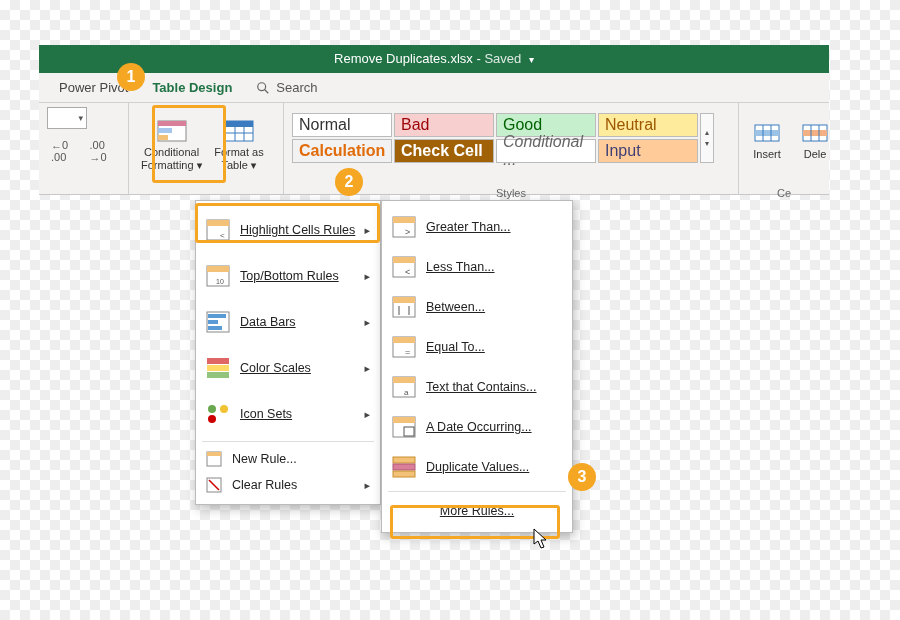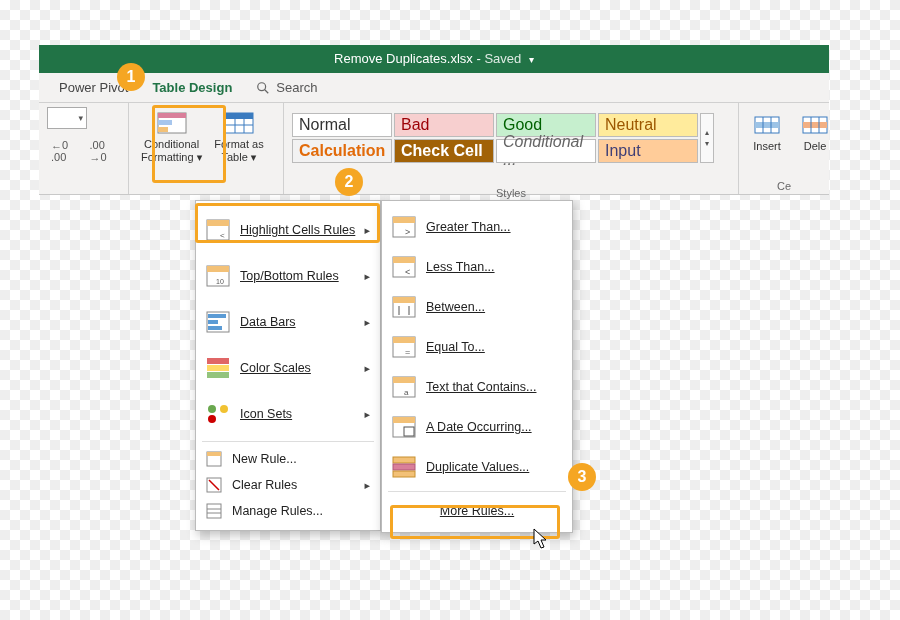--- a/index.html
+++ b/index.html
@@ -9,21 +9,21 @@
   .titlebar .saved { opacity: .85; }
   .titlebar .drop { font-size: 10px; margin-left: 4px; }
   .tabstrip { background: #f3f2f1; height: 30px; display: flex; align-items: center; padding-left: 20px; gap: 24px; font-size: 13px; color: #444; border-bottom: 1px solid #d0d0d0; }
   .tab { }
   .tab.active { color: #217346; font-weight: 600; }
   .search { display: flex; align-items: center; gap: 6px; color: #555; }
   .search svg { width: 14px; height: 14px; }
   .ribbon { background: #f3f2f1; height: 92px; display: flex; border-bottom: 1px solid #c8c8c8; }
   .group { border-right: 1px solid #d0d0d0; padding: 4px 8px 0 8px; display: flex; flex-direction: column; justify-content: space-between; }
   .group-label { text-align: center; font-size: 11px; color: #666; padding-bottom: 2px; margin-top: 24px; }
-  .bigbtn { display: flex; flex-direction: column; align-items: center; font-size: 11px; color: #333; line-height: 1.15; padding: 2px 4px; cursor: default; }
+  .bigbtn { display: flex; flex-direction: column; align-items: center; font-size: 11px; color: #333; line-height: 1.15; padding: 2px 4px; cursor: default; margin-top: 8px; }
   .bigbtn .ico { width: 32px; height: 24px; margin-bottom: 3px; }
   .smallctrl { display: flex; flex-direction: column; gap: 2px; align-items: flex-start; justify-content: center; flex: 1; }
   .styles-gallery { display: grid; grid-template-columns: repeat(4, 100px); grid-auto-rows: 24px; gap: 2px; align-content: center; padding-top: 6px; }
   .style-cell { border: 1px solid #bbb; font-size: 16px; padding: 2px 6px; display: flex; align-items: center; }
   .style-normal { background: #fff; color: #333; }
   .style-bad { background: #f7cfcf; color: #9c0006; }
   .style-good { background: #c6efce; color: #006100; }
   .style-neutral { background: #ffeb9c; color: #9c5700; }
   .style-calc { background: #f2f2f2; color: #e26b0a; font-weight: 600; }
   .style-check { background: #a16207; color: #fff; font-weight: 600; }
@@ -232,28 +232,20 @@
     <span class="lbl">New Rule...</span>
   </div>
   <div class="menu-item small">
     <svg class="menu-ico" style="width:16px;height:16px;flex:0 0 16px" viewBox="0 0 16 16">
         <rect x="1" y="1" width="14" height="14" fill="#fff" stroke="#888"></rect>
         <line x1="3" y1="3" x2="13" y2="13" stroke="#c00" stroke-width="1.5"></line>
       </svg>
     <span class="lbl">Clear Rules</span>
     <span class="arrow">▸</span>
   </div>
-  <div class="menu-item small">
-    <svg class="menu-ico" style="width:16px;height:16px;flex:0 0 16px" viewBox="0 0 16 16">
-        <rect x="1" y="1" width="14" height="14" fill="#fff" stroke="#888"></rect>
-        <line x1="1" y1="6" x2="15" y2="6" stroke="#888"></line>
-        <line x1="1" y1="10" x2="15" y2="10" stroke="#888"></line>
-      </svg>
-    <span class="lbl">Manage Rules...</span>
-  </div>
 </div>
 
 <div class="menu menu2">
   <div class="menu-item">
     <svg class="menu-ico" viewBox="0 0 24 22">
         <rect x="1" y="1" width="22" height="20" fill="#fff" stroke="#888"></rect>
         <rect x="1" y="1" width="22" height="6" fill="#f3c177"></rect>
         <text x="13" y="19" font-size="9" fill="#555">&gt;</text>
       </svg>
     <span class="lbl">Greater Than...</span>

